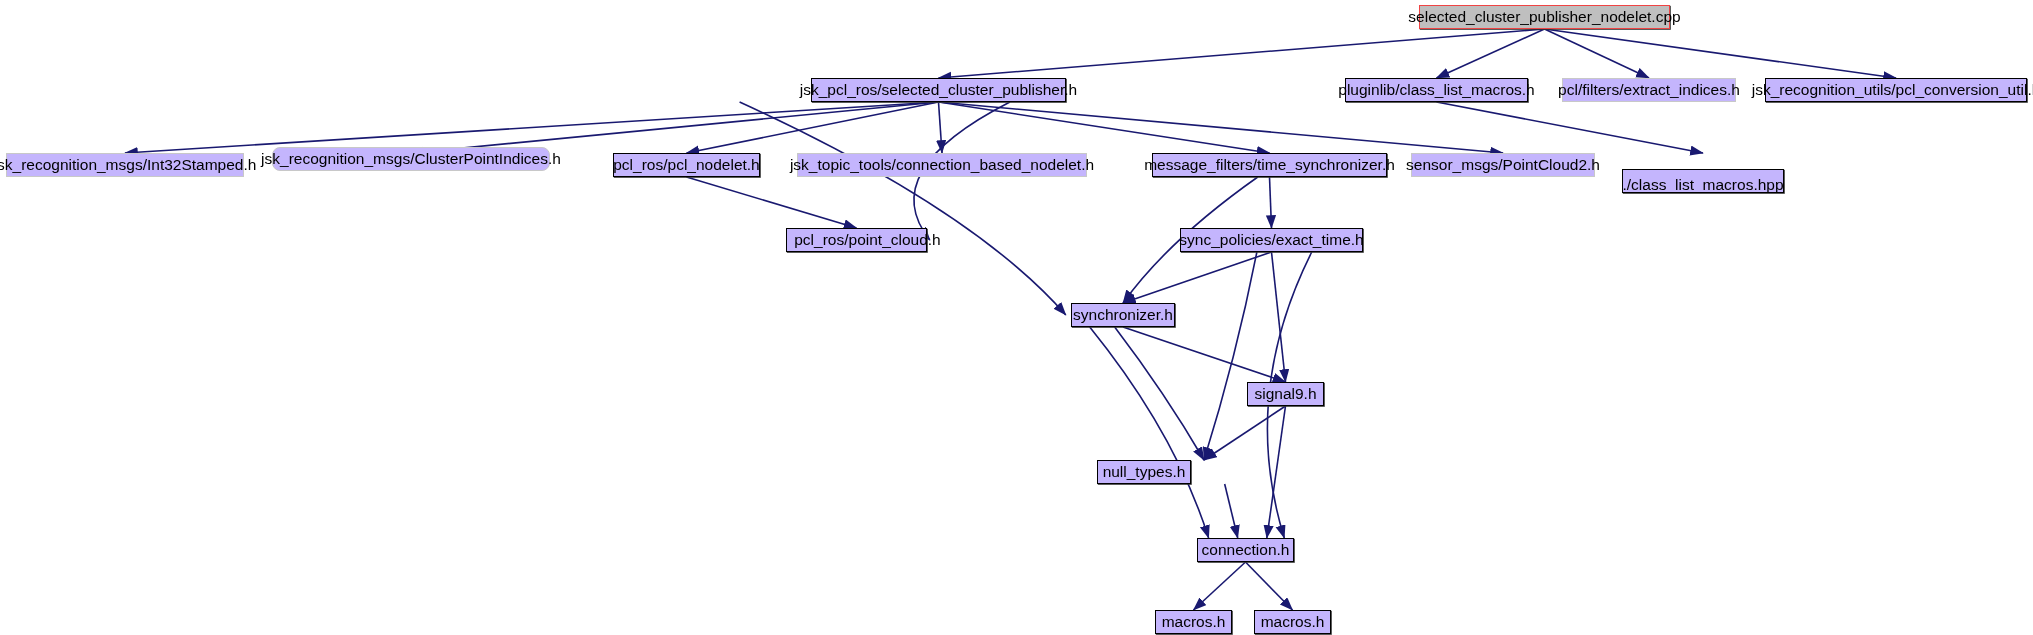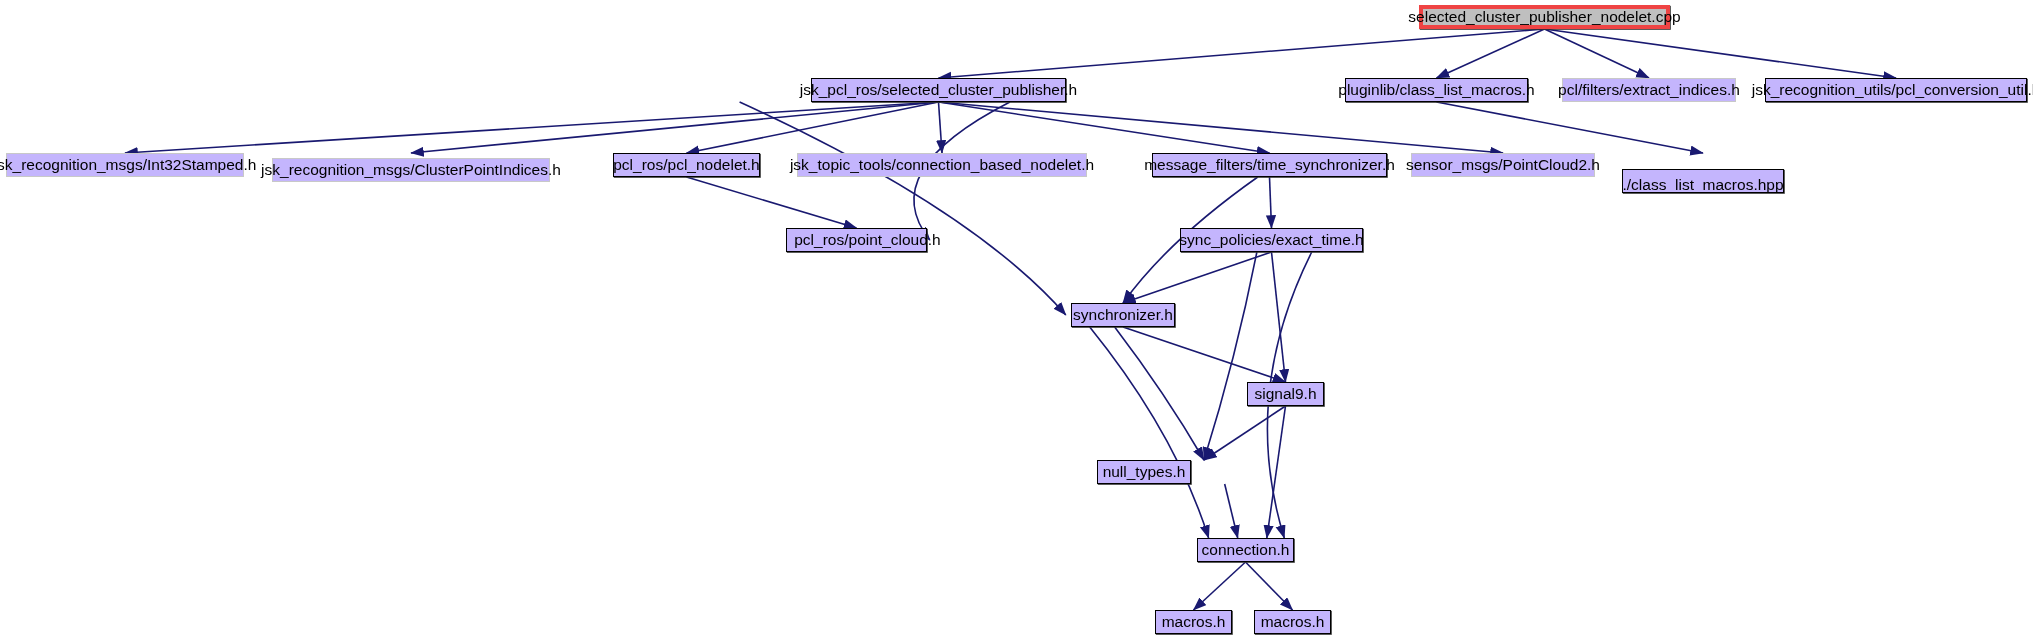--- a/index.html
+++ b/index.html
@@ -36,21 +36,21 @@
     background: #c4b5fd;
     border: 1px solid #808080;
     letter-spacing: 0px;
     cursor: pointer;
   }
   .graph-node.solid {
     border: 1px solid #000000;
     box-shadow: 0.8px 0.8px 0 0 #333333;
   }
   .graph-node.root {
-    border: 4px solid #ef4444;
+    border: 1px solid #ef4444;
     background: #bfbfbf;
     box-shadow: 0.8px 0.8px 0 0 #333333;
   }
   .graph-node.faint {
     border: 1px solid #c8c8c8;
   }
 </style>
 </head>
 <body>
 
@@ -111,21 +111,21 @@
   </div>
 
   <div class="graph-node solid" style="left:1765px;top:78px;width:262px;height:24px;">
     <span>jsk_recognition_utils/pcl_conversion_util.h</span>
   </div>
 
   <div class="graph-node faint" style="left:6px;top:153px;width:238px;height:24px;">
     <span>jsk_recognition_msgs/Int32Stamped.h</span>
   </div>
 
-  <div class="graph-node faint" style="left:272px;top:158px;width:278px;height:24px;">
+  <div class="graph-node faint" style="left:272px;top:147px;width:278px;height:24px;border-radius:8px;">
     <span>jsk_recognition_msgs/ClusterPointIndices.h</span>
   </div>
 
   <div class="graph-node solid" style="left:613px;top:153px;width:147px;height:24px;">
     <span>pcl_ros/pcl_nodelet.h</span>
   </div>
 
   <div class="graph-node solid" style="left:1152px;top:153px;width:235px;height:24px;">
     <span>message_filters/time_synchronizer.h</span>
   </div>

